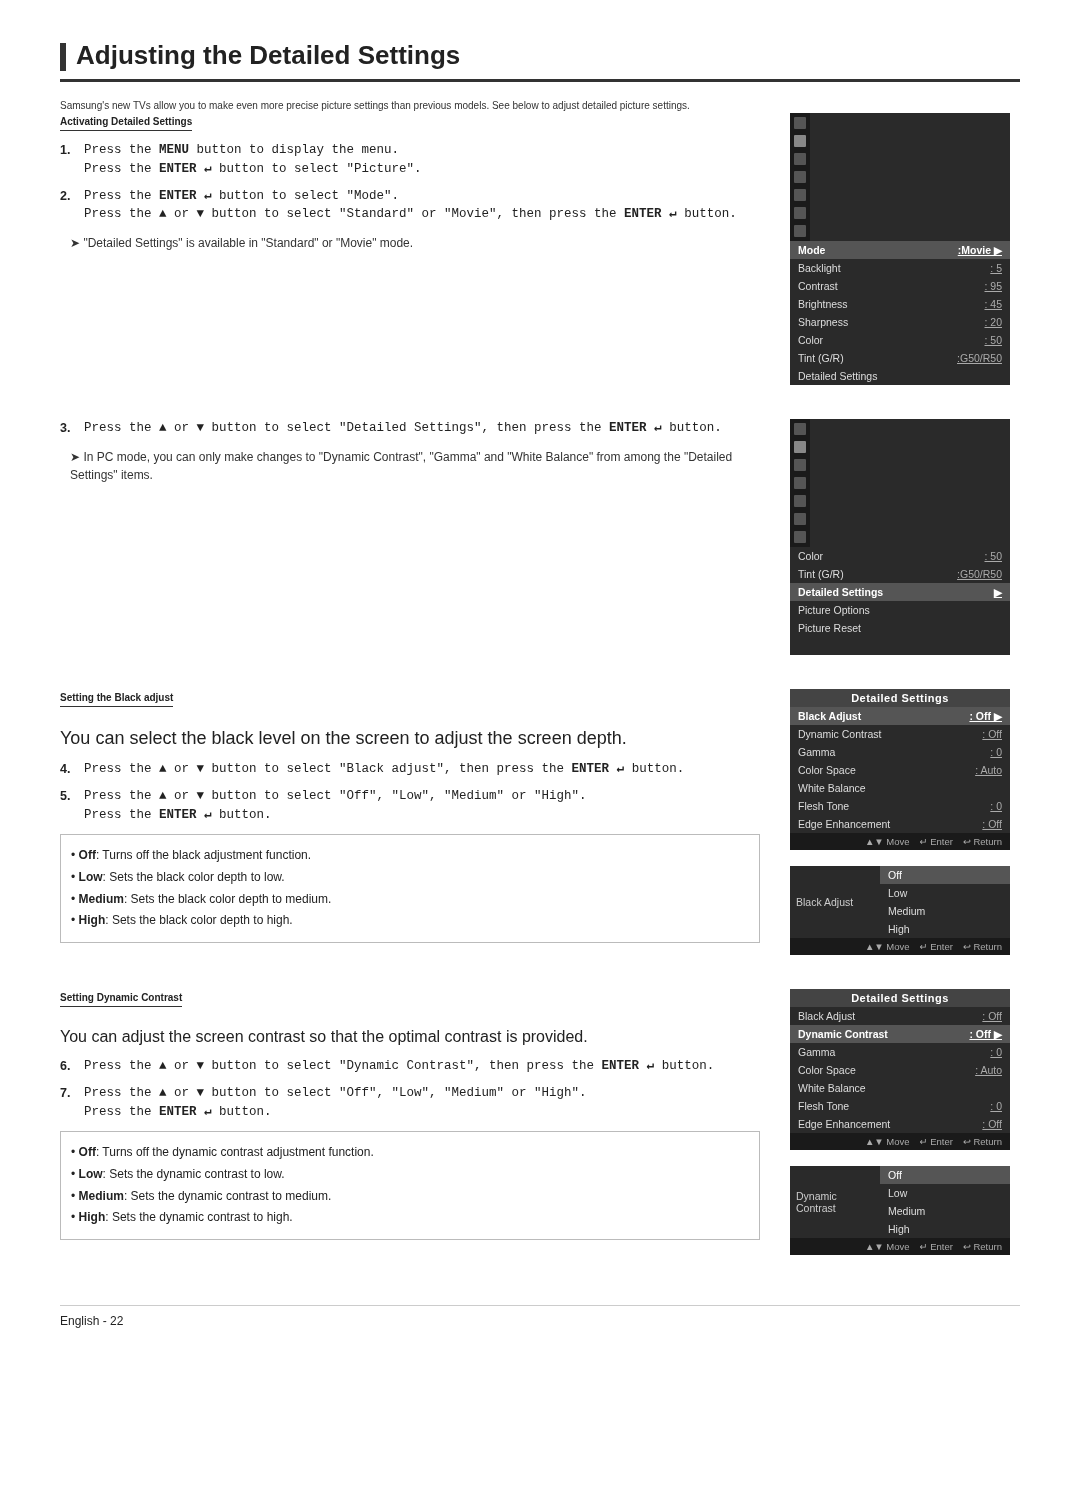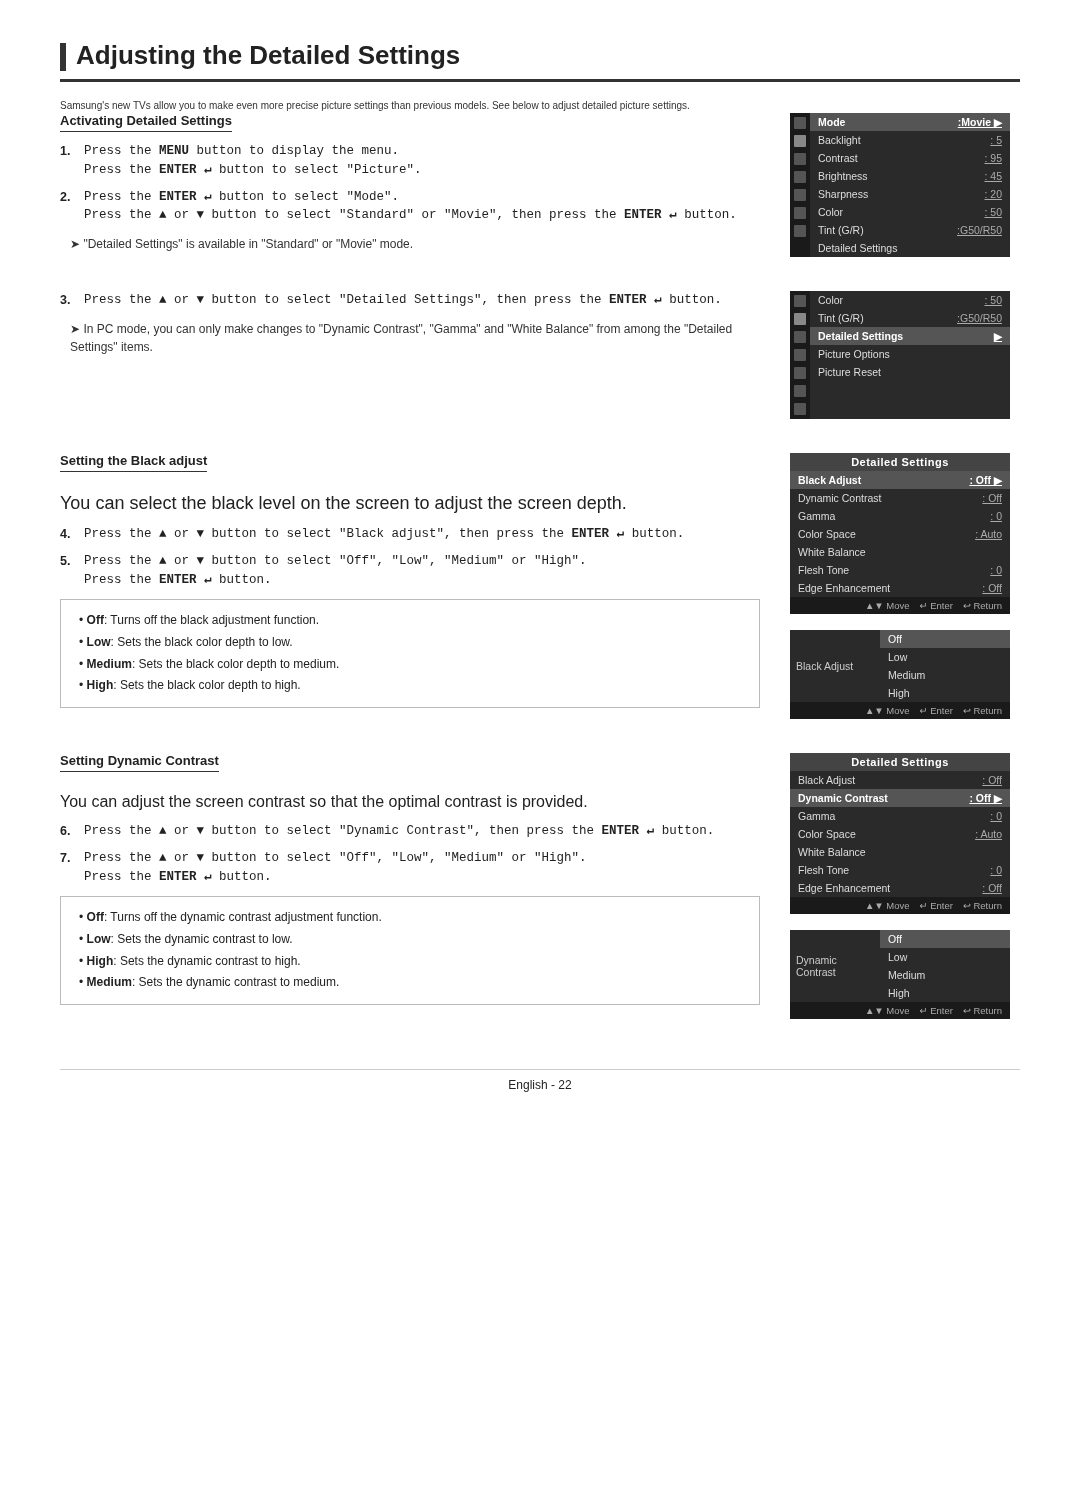--- a/index.html
+++ b/index.html
@@ -39,21 +39,21 @@
       margin-bottom: 20px;
     }
     .left-col {
       flex: 1;
     }
     .right-col {
       width: 230px;
       flex-shrink: 0;
     }
     .section-title {
-      font-size: 13px;
+      font-size: 10px;
       font-weight: bold;
       border-bottom: 1px solid #333;
       padding-bottom: 3px;
       margin-bottom: 10px;
       display: inline-block;
     }
     .step-list {
       list-style: none;
       padding: 0;
       margin-bottom: 10px;
@@ -75,21 +75,21 @@
       color: #333;
       margin-left: 10px;
       margin-bottom: 6px;
       line-height: 1.5;
     }
     .note-line::before {
       content: '➤ ';
     }
     .bullet-box {
       border: 1px solid #bbb;
-      padding: 10px 18px;
+      padding: 10px 10px;
       margin-top: 8px;
       margin-bottom: 8px;
       font-size: 12px;
       line-height: 1.8;
     }
     .bullet-box ul {
       list-style: none;
       padding: 0;
     }
     .bullet-box ul li::before {
@@ -102,20 +102,21 @@
       background: #2a2a2a;
       color: #fff;
       font-size: 11px;
       width: 220px;
       margin-bottom: 10px;
       padding: 0;
       position: relative;
     }
     .tv-sidebar {
       display: flex;
+      flex-direction: column;
     }
     .tv-left-bar {
       width: 20px;
       background: #1a1a1a;
       display: flex;
       flex-direction: column;
       align-items: center;
       padding: 4px 0;
       gap: 6px;
     }
@@ -212,21 +213,20 @@
       display: flex;
       flex-direction: column;
       gap: 6px;
     }
 
     .section-block {
       margin-bottom: 24px;
     }
 
     .page-footer {
-      text-align: center;
       font-size: 12px;
       margin-top: 40px;
       border-top: 1px solid #ccc;
       padding-top: 8px;
     }
   </style>
 </head>
 <body>
 
 <h1 class="page-title">Adjusting the Detailed Settings</h1>
@@ -474,22 +474,22 @@
         <span class="step-content">
           Press the ▲ or ▼ button to select "Off", "Low", "Medium" or "High".<br>
           Press the <b>ENTER ↵</b> button.
         </span>
       </li>
     </ol>
     <div class="bullet-box">
       <ul>
         <li><b>Off</b>: Turns off the dynamic contrast adjustment function.</li>
         <li><b>Low</b>: Sets the dynamic contrast to low.</li>
+        <li><b>Medium</b>: Sets the dynamic contrast to medium.</li>
         <li><b>High</b>: Sets the dynamic contrast to high.</li>
-        <li><b>Medium</b>: Sets the dynamic contrast to medium.</li>
       </ul>
     </div>
   </div>
   <div class="right-col right-screens">
 
     <div class="tv-screen">
       <div class="tv-title-bar">Detailed Settings</div>
       <div class="tv-main-menu">
         <div class="tv-row">
           <span class="tv-row-label">Black Adjust</span>

